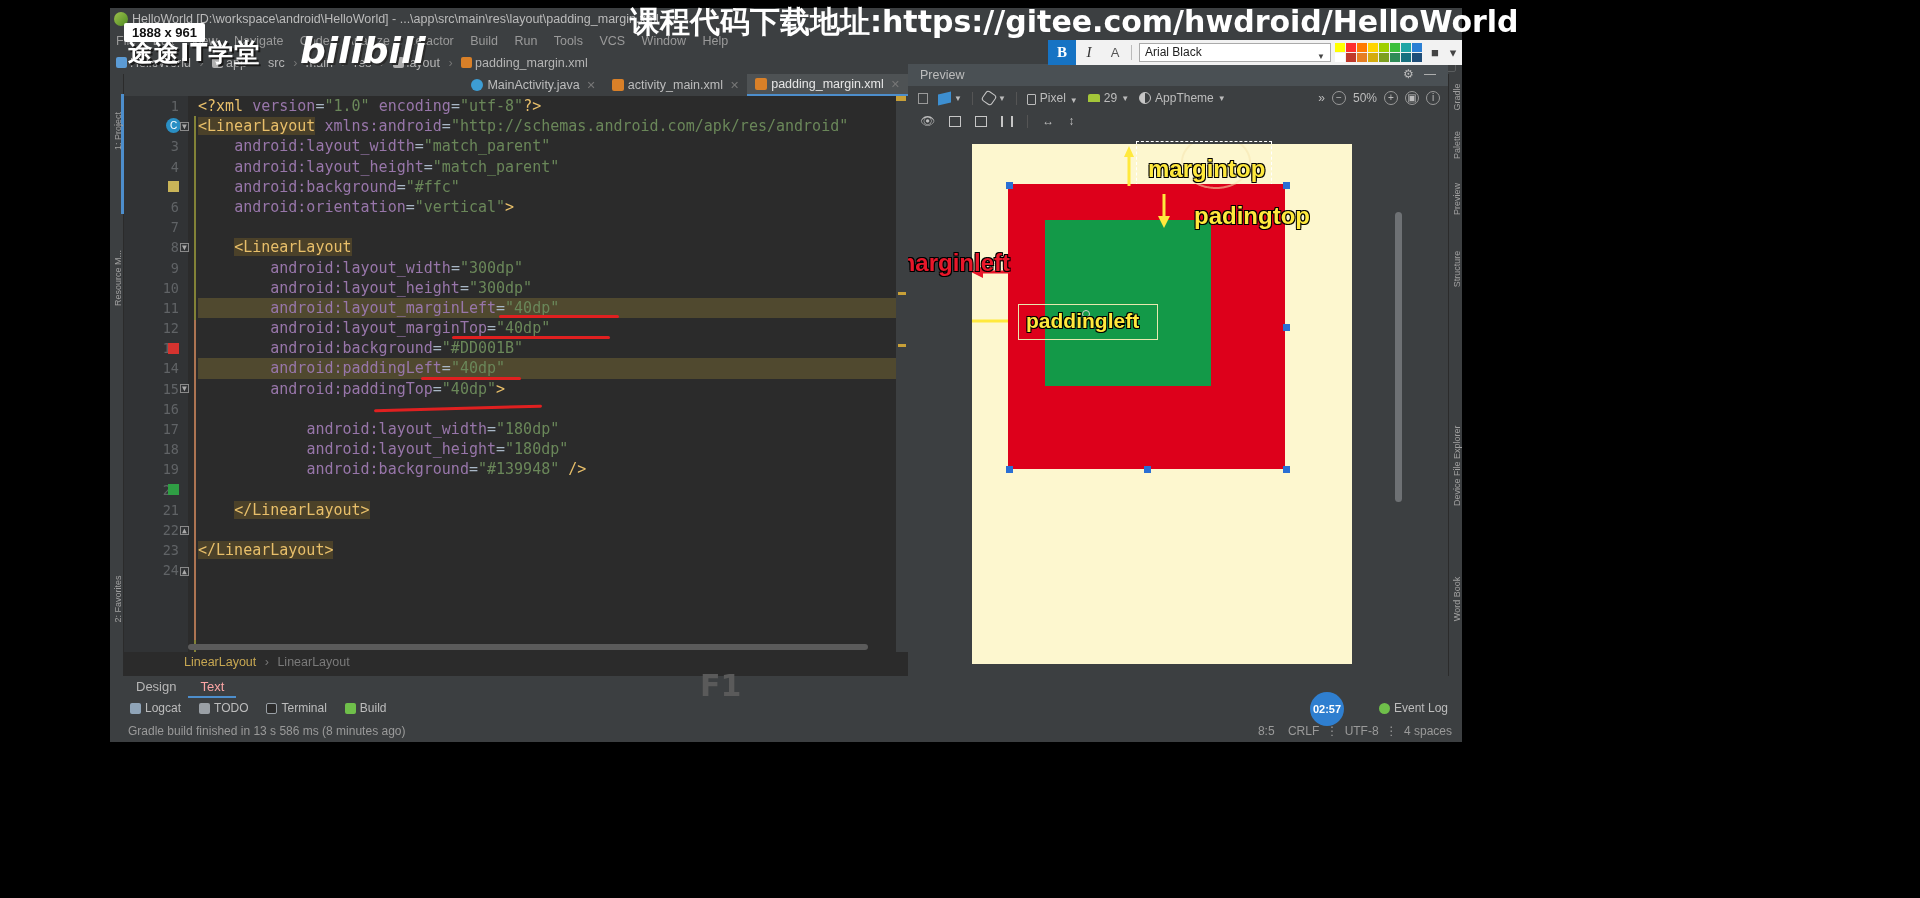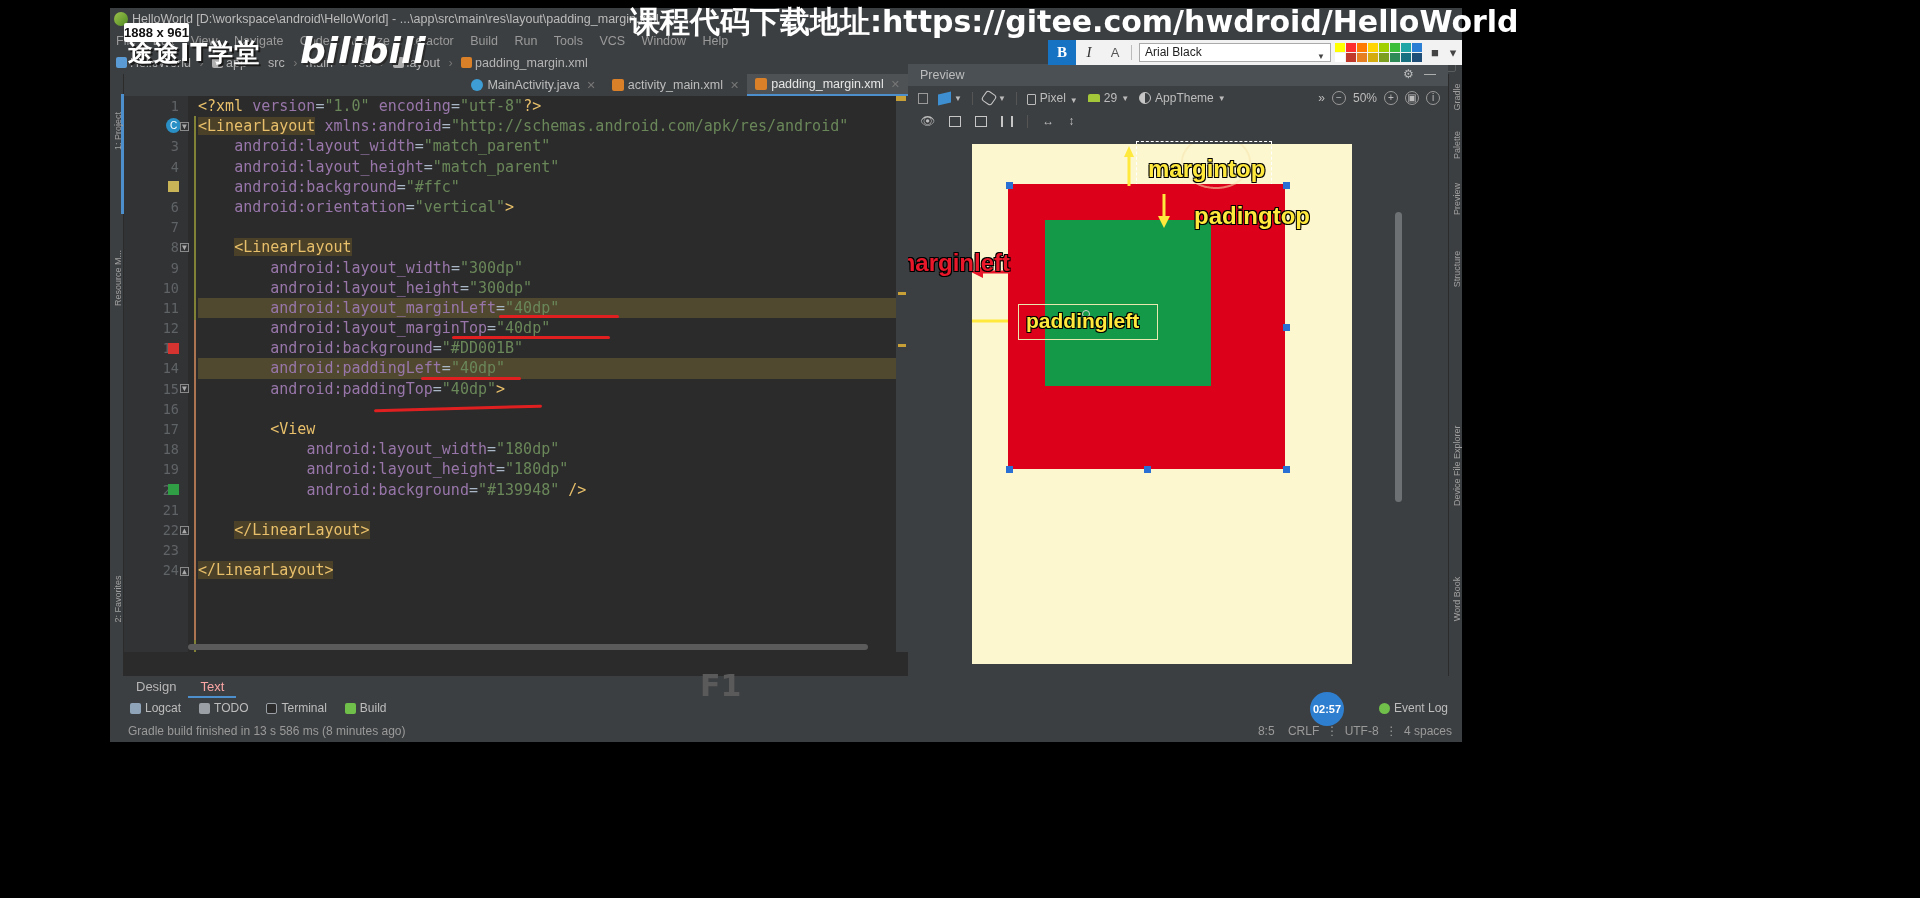--- a/index.html
+++ b/index.html
@@ -199,21 +199,21 @@
   .ovl-title {
     position:absolute; left:630px; top:2px; z-index:80;
     font-size:30px; font-weight:bold; white-space:nowrap;
     font-family:"DejaVu Sans", sans-serif;
   }
   .ovl-cn { color:#ffffff; }
   .ovl-url { color:#ffffff; background:transparent; }
 
   .ovl-size {
     position:absolute; left:124px; top:23px; z-index:80; background:#ffffff; color:#111;
-    font-size:13px; font-weight:bold; padding:2px 0; border-radius:2px;
+    font-size:13px; font-weight:bold; padding:2px 8px; border-radius:2px;
   }
   .ovl-brand {
     position:absolute; left:128px; top:36px; z-index:80;
     font-size:25px; font-weight:bold; color:#ffffff; letter-spacing:1px;
     text-shadow: 2px 2px 0 #1a1a1a;
     font-family:"DejaVu Sans", sans-serif;
   }
   .ovl-bili {
     position:absolute; left:300px; top:30px; z-index:80;
     font-size:36px; font-weight:bold; color:#ffffff; font-style:italic;
@@ -388,21 +388,20 @@
           <div class="cl"> </div>
           <div class="cl">    <span class="hl-tag">&lt;LinearLayout</span></div>
           <div class="cl">        <span class="t-attr">android:layout_width</span><span class="t-punc">=</span><span class="t-val">"300dp"</span></div>
           <div class="cl">        <span class="t-attr">android:layout_height</span><span class="t-punc">=</span><span class="t-val">"300dp"</span></div>
           <div class="cl hl-soft">        <span class="t-attr">android:layout_marginLeft</span><span class="t-punc">=</span><span class="t-val">"40dp"</span></div>
           <div class="cl">        <span class="t-attr">android:layout_marginTop</span><span class="t-punc">=</span><span class="t-val">"40dp"</span></div>
           <div class="cl">        <span class="t-attr">android:background</span><span class="t-punc">=</span><span class="t-val">"#DD001B"</span></div>
           <div class="cl hl-soft">        <span class="t-attr">android:paddingLeft</span><span class="t-punc">=</span><span class="t-val">"40dp"</span></div>
           <div class="cl">        <span class="t-attr">android:paddingTop</span><span class="t-punc">=</span><span class="t-val">"40dp"</span><span class="t-tag">&gt;</span></div>
           <div class="cl"> </div>
-          <div class="cl">        <span class="t-tag">&lt;View</span></div>
           <div class="cl">            <span class="t-attr">android:layout_width</span><span class="t-punc">=</span><span class="t-val">"180dp"</span></div>
           <div class="cl">            <span class="t-attr">android:layout_height</span><span class="t-punc">=</span><span class="t-val">"180dp"</span></div>
           <div class="cl">            <span class="t-attr">android:background</span><span class="t-punc">=</span><span class="t-val">"#139948"</span> <span class="t-tag">/&gt;</span></div>
           <div class="cl"> </div>
           <div class="cl">    <span class="hl-tag">&lt;/LinearLayout&gt;</span></div>
           <div class="cl"> </div>
           <div class="cl"><span class="hl-tag">&lt;/LinearLayout&gt;</span></div>
         </div>
 
         <div class="uline" style="left:375px; top:219px; width:120px;"></div>
@@ -412,20 +411,25 @@
 
         <div class="hscroll"></div>
       </div>
 
       <div class="errstrip">
         <div class="errmark" style="top:0px;   background:#c8a038; width:10px; height:5px;"></div>
         <div class="errmark" style="top:196px; background:#c8a038;"></div>
         <div class="errmark" style="top:248px; background:#c8a038;"></div>
       </div>
 
+      <div class="crumb2">
+        <b>LinearLayout</b>
+        <span class="crumb-sep">›</span>
+        <i>LinearLayout</i>
+      </div>
     </div>
 
     <div class="designtabs">
       <div class="dtab">Design</div>
       <div class="dtab active">Text</div>
     </div>
 
     <div class="preview-panel">
       <div class="pv-header">
         <span>Preview</span>

